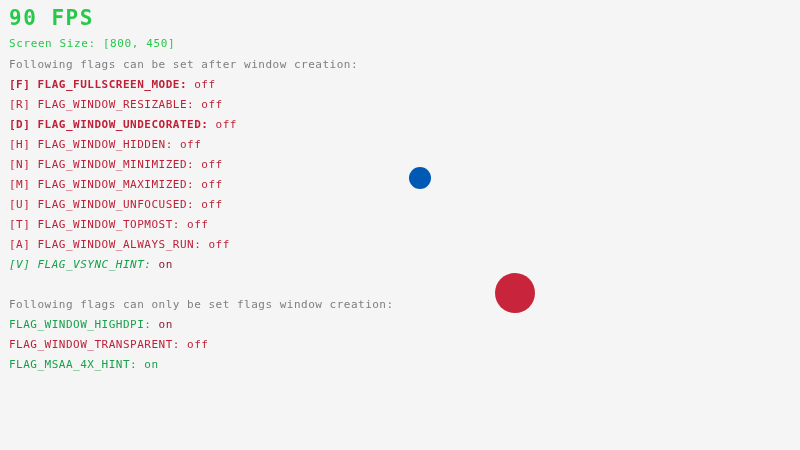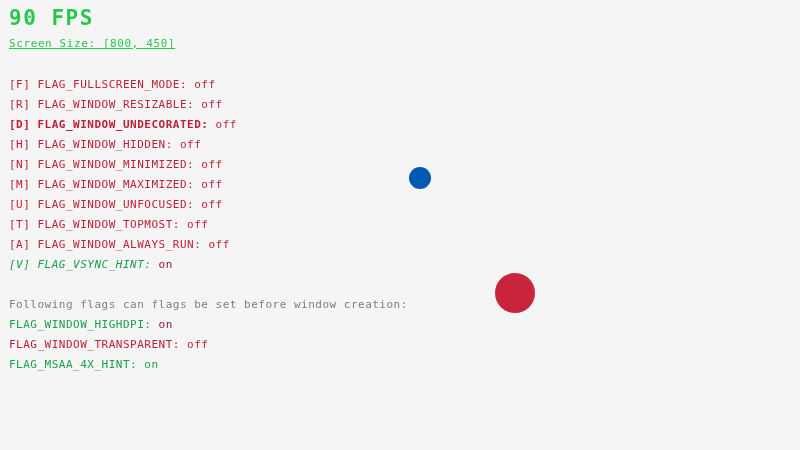--- a/index.html
+++ b/index.html
@@ -32,21 +32,20 @@
     color: #28c84b;
   }
 
   #screen-size {
     left: 9px;
     top: 37px;
     font-size: 11px;
     line-height: 13px;
     letter-spacing: 0.6px;
     color: #28c84b;
-    text-decoration: underline;
   }
 
   .section-head {
     left: 9px;
     font-size: 11px;
     line-height: 13px;
     letter-spacing: 0.5px;
     color: #7e7e7e;
   }
   #head-after  { top: 58px; }
@@ -83,35 +82,36 @@
 </style>
 </head>
 <body>
 
 <div id="app" style="background: rgb(245, 245, 245); width: 800px; height: 450px;">
 
   <div class="abs" id="fps">90 FPS</div>
 
   <div class="abs" id="screen-size">Screen Size: [800, 450]</div>
 
+  <div class="abs section-head" id="head-after">Following flags can be set after window creation:</div>
 
   <div id="flags-after">
-      <div class="abs flag-row" style="top: 78px;"><span class="flag-label off" style="color: rgb(190, 33, 55);">[F] FLAG_FULLSCREEN_MODE:</span><span> </span><span class="flag-value" style="color: rgb(190, 33, 55);">off</span></div>
+      <div class="abs flag-row" style="top: 78px;"><span class="flag-label off" style="color: rgb(190, 33, 55); font-weight: bold;">[F] FLAG_FULLSCREEN_MODE:</span><span> </span><span class="flag-value" style="color: rgb(190, 33, 55);">off</span></div>
       <div class="abs flag-row" style="top: 98px;"><span class="flag-label off" style="color: rgb(190, 33, 55);">[R] FLAG_WINDOW_RESIZABLE:</span><span> </span><span class="flag-value" style="color: rgb(190, 33, 55);">off</span></div>
       <div class="abs flag-row" style="top: 118px;"><span class="flag-label off" style="color: rgb(190, 33, 55); font-weight: bold;">[D] FLAG_WINDOW_UNDECORATED:</span><span> </span><span class="flag-value" style="color: rgb(190, 33, 55);">off</span></div>
       <div class="abs flag-row" style="top: 138px;"><span class="flag-label off" style="color: rgb(190, 33, 55);">[H] FLAG_WINDOW_HIDDEN:</span><span> </span><span class="flag-value" style="color: rgb(190, 33, 55);">off</span></div>
       <div class="abs flag-row" style="top: 158px;"><span class="flag-label off" style="color: rgb(190, 33, 55);">[N] FLAG_WINDOW_MINIMIZED:</span><span> </span><span class="flag-value" style="color: rgb(190, 33, 55);">off</span></div>
       <div class="abs flag-row" style="top: 178px;"><span class="flag-label off" style="color: rgb(190, 33, 55);">[M] FLAG_WINDOW_MAXIMIZED:</span><span> </span><span class="flag-value" style="color: rgb(190, 33, 55);">off</span></div>
       <div class="abs flag-row" style="top: 198px;"><span class="flag-label off" style="color: rgb(190, 33, 55); margin-top: 40px;">[U] FLAG_WINDOW_UNFOCUSED:</span><span> </span><span class="flag-value" style="color: rgb(190, 33, 55);">off</span></div>
       <div class="abs flag-row" style="top: 218px;"><span class="flag-label off" style="color: rgb(190, 33, 55);">[T] FLAG_WINDOW_TOPMOST:</span><span> </span><span class="flag-value" style="color: rgb(190, 33, 55);">off</span></div>
       <div class="abs flag-row" style="top: 238px;"><span class="flag-label off" style="color: rgb(190, 33, 55); margin-top: 9px;">[A] FLAG_WINDOW_ALWAYS_RUN:</span><span> </span><span class="flag-value" style="color: rgb(190, 33, 55);">off</span></div>
       <div class="abs flag-row" style="top: 258px;"><span class="flag-label on" style="color: rgb(25, 160, 75); font-style: italic;">[V] FLAG_VSYNC_HINT:</span><span> </span><span class="flag-value" style="color: rgb(142, 27, 44);">on</span></div>
     </div>
 
-  <div class="abs section-head" id="head-before">Following flags can flags be set before window creation:</div>
+  <div class="abs section-head" id="head-before">Following flags can only be set flags window creation:</div>
 
   <div id="flags-before">
       <div class="abs flag-row" style="top: 318px;"><span class="flag-label on" style="color: rgb(25, 160, 75);">FLAG_WINDOW_HIGHDPI:</span><span> </span><span class="flag-value" style="color: rgb(142, 27, 44);">on</span></div>
       <div class="abs flag-row" style="top: 338px;"><span class="flag-label off" style="color: rgb(190, 33, 55);">FLAG_WINDOW_TRANSPARENT:</span><span> </span><span class="flag-value" style="color: rgb(190, 33, 55);">off</span></div>
       <div class="abs flag-row" style="top: 358px;"><span class="flag-label on" style="color: rgb(25, 160, 75);">FLAG_MSAA_4X_HINT:</span><span> </span><span class="flag-value" style="color: rgb(25, 160, 75);">on</span></div>
     </div>
 
   <div class="ball" id="ball-blue" style="left: 409px; top: 167px; width: 22px; height: 22px; background: rgb(0, 89, 179);"></div>
   <div class="ball" id="ball-red" style="left: 495px; top: 273px; width: 40px; height: 40px; background: rgb(200, 36, 60);"></div>
 

